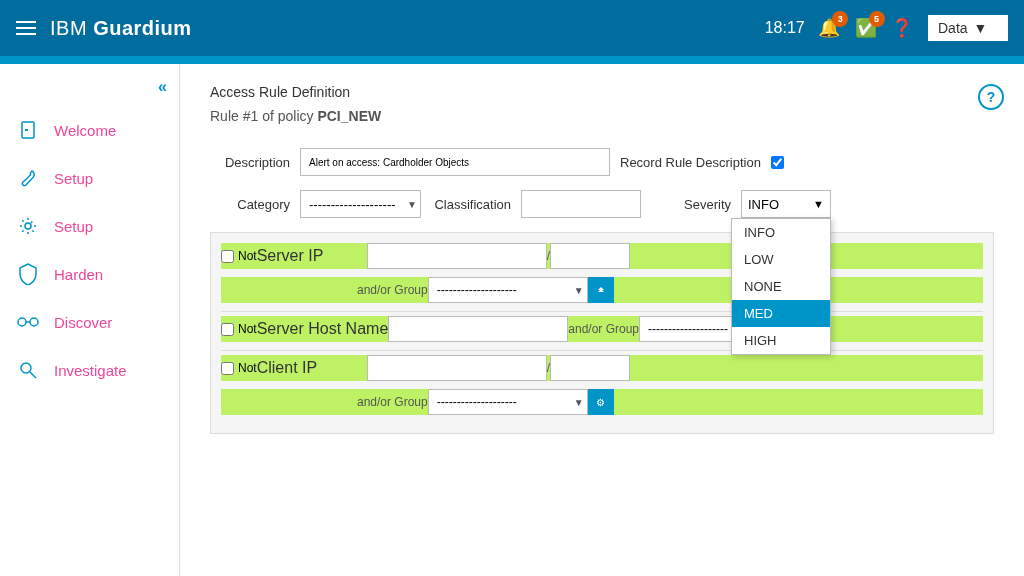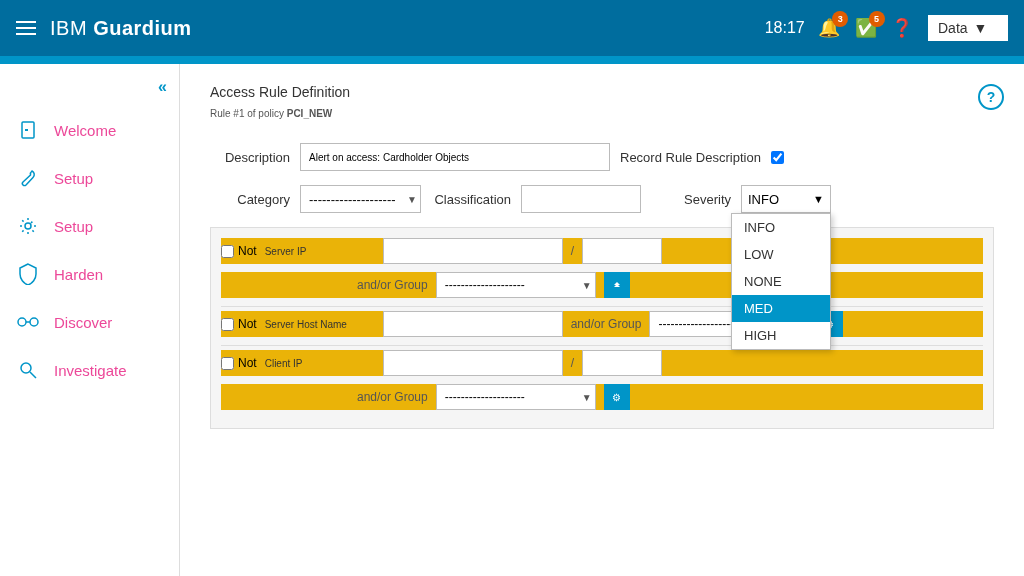--- a/index.html
+++ b/index.html
@@ -104,21 +104,21 @@
       padding: 20px 30px;
       position: relative;
       overflow: auto;
     }
     .page-title {
       font-size: 14px;
       font-weight: 400;
       color: #333;
       margin-bottom: 8px;
     }
-    .rule-info { font-size: 10px; color: #555; margin-bottom: 24px; }
+    .rule-info { font-size: 14px; color: #555; margin-bottom: 24px; }
     .rule-info strong { font-weight: 600; }
     .help-icon {
       position: absolute;
       top: 20px;
       right: 20px;
       width: 26px;
       height: 26px;
       border: 2px solid #0095c8;
       border-radius: 50%;
       color: #0095c8;
@@ -204,26 +204,25 @@
     
     .rules-area {
       background: #f5f5f5;
       border: 1px solid #ddd;
       padding: 10px;
       margin-top: 10px;
     }
     .rule-row {
       display: flex;
       align-items: center;
-      gap: 8px;
       margin-bottom: 8px;
-      background: #eab308;
+      background: #bef264;
     }
     .rule-row .not-cb { display: flex; align-items: center; gap: 4px; font-size: 12px; }
-    .rule-row .field-name { font-size: 10px; color: #333; min-width: 110px; }
+    .rule-row .field-name { font-size: 16px; color: #333; min-width: 110px; }
     .rule-field-input {
       border: 1px solid #bbb;
       height: 26px;
       padding: 2px 6px;
       font-size: 12px;
       background: white;
       width: 180px;
     }
     .slash { font-size: 12px; color: #555; }
     .and-or-group { display: flex; align-items: center; gap: 6px; font-size: 12px; color: #555; }

